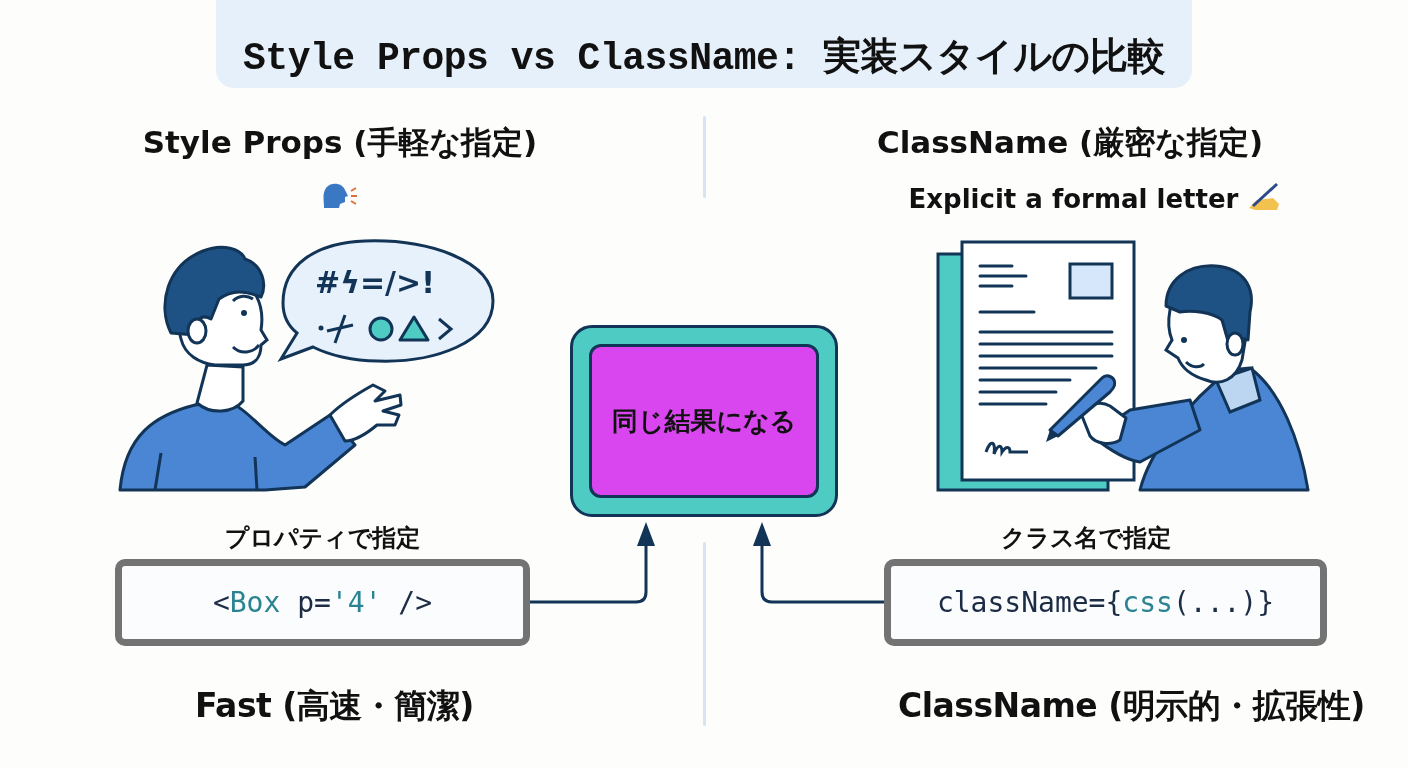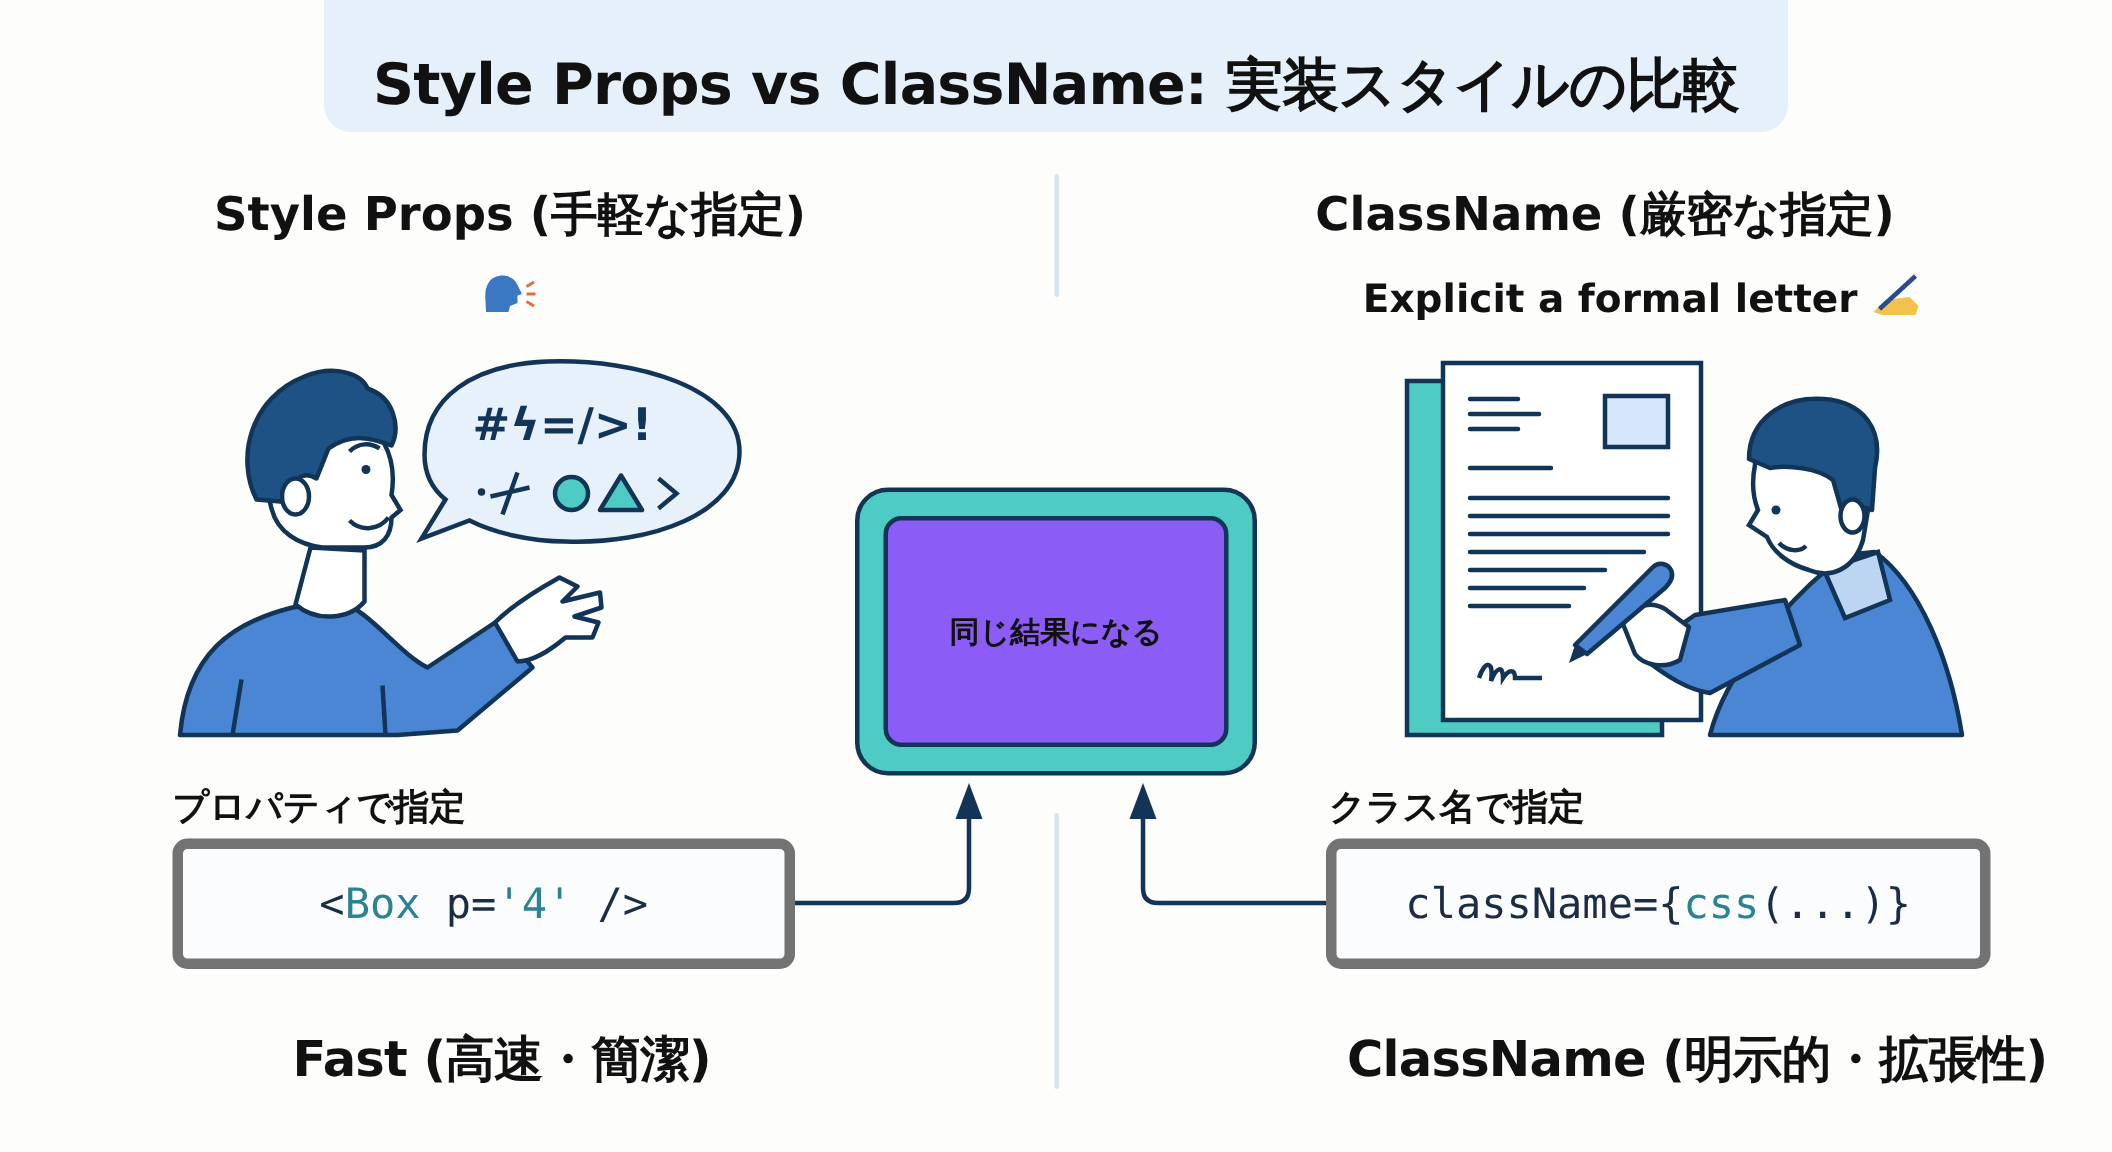--- a/index.html
+++ b/index.html
@@ -8,42 +8,42 @@
     background: #fdfdfc;
     font-family: "DejaVu Sans", "Liberation Sans", sans-serif;
     color: #111;
   }
   .abs { position: absolute; }
   .title-banner {
     left: 216px; top: 0; width: 976px; height: 88px;
     background: #e6f0fa; border-radius: 0 0 18px 18px;
     display: flex; align-items: center; justify-content: center;
   }
-  .title-text { font-size: 38px; font-weight: bold; letter-spacing: -0.5px; margin-top: 24px; }
+  .title-text { font-size: 38px; font-weight: bold; letter-spacing: -0.5px; margin-top: 24px; font-family: Liberation Mono, monospace; }
   .divider { width: 3px; background: #d7e4f2; border-radius: 2px; }
   .col-heading { font-size: 31px; font-weight: bold; text-align: center; white-space: nowrap; }
   .col-sub { font-size: 26px; font-weight: bold; text-align: center; white-space: nowrap; }
   .center-heading { font-size: 30px; font-weight: bold; text-align: center; line-height: 44px; }
-  .label { font-size: 24px; font-weight: bold; white-space: nowrap; }
+  .label { font-size: 24px; font-weight: bold; text-align: center; white-space: nowrap; }
   .code-box {
     border: 7px solid #737373; border-radius: 10px; background: #fbfcfe;
     display: flex; align-items: center; justify-content: center;
     font-family: "DejaVu Sans Mono", "Liberation Mono", monospace; font-size: 28px;
     color: #1b2c44; box-sizing: border-box;
   }
   .hl { color: #2a8390; }
   .result-outer {
     left: 570px; top: 325px; width: 268px; height: 192px;
     background: #4ecbc3; border: 3px solid #123457; border-radius: 22px; box-sizing: border-box;
   }
   .result-inner {
     position: absolute; left: 16px; top: 16px; right: 16px; bottom: 16px;
-    background: #8b5cf6; border: 3px solid #123457; border-radius: 12px;
+    background: #d946ef; border: 3px solid #123457; border-radius: 12px;
     display: flex; align-items: center; justify-content: center;
-    font-size: 20px; font-weight: bold;
+    font-size: 26px; font-weight: bold;
   }
   .footer { font-size: 33px; font-weight: bold; white-space: nowrap; letter-spacing: -0.5px; }
   svg { overflow: visible; }
 </style>
 </head>
 <body>
 
 <div class="abs title-banner">
   <span class="title-text">Style Props vs ClassName: 実装スタイルの比較</span>
 </div>

